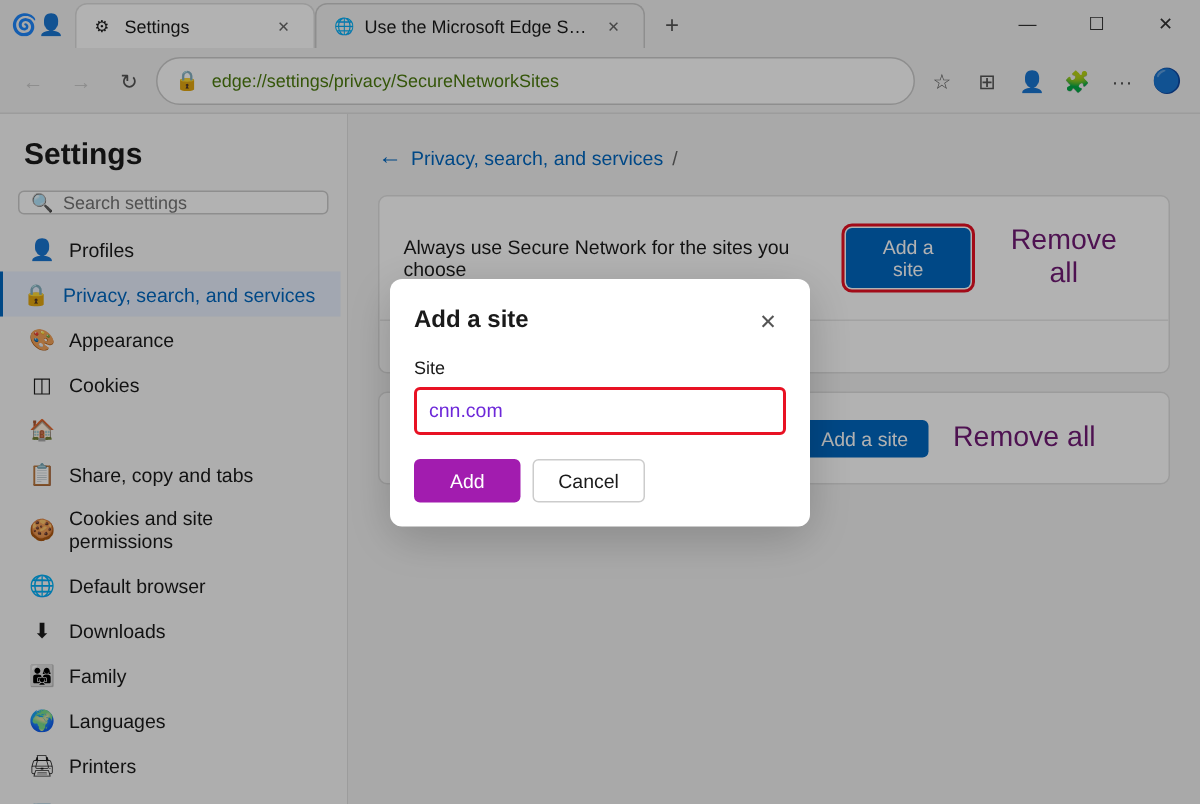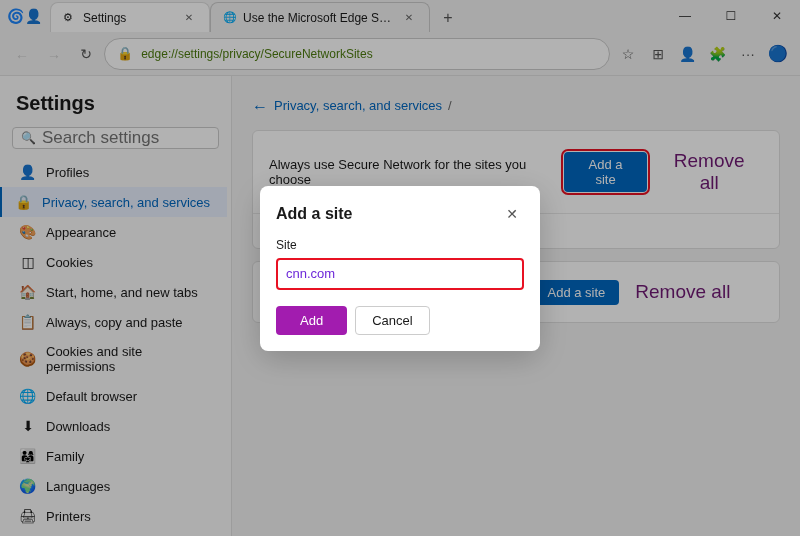--- a/index.html
+++ b/index.html
@@ -31,21 +31,21 @@
     .edge-logo { width: 28px; height: 28px; display: flex; align-items: center; justify-content: center; font-size: 16px; }
 
     
     .main { display: flex; flex: 1; overflow: hidden; }
 
     
     .sidebar { width: 232px; background: #f9f9f9; border-right: 1px solid #e0e0e0; overflow-y: auto; display: flex; flex-direction: column; }
     .sidebar-title { font-size: 20px; font-weight: 600; padding: 16px 16px 8px 16px; color: #1a1a1a; }
     .search-box { margin: 4px 12px 8px 12px; height: 30px; border: 1px solid #ccc; border-radius: 4px; display: flex; align-items: center; padding: 0 8px; gap: 6px; background: #fff; }
     .search-icon { color: #555; font-size: 12px; }
-    .search-input { border: none; outline: none; font-size: 17px; flex: 1; background: transparent; color: #333; }
+    .search-input { border: none; outline: none; font-size: 12px; flex: 1; background: transparent; color: #333; }
     .sidebar-item { display: flex; align-items: center; gap: 10px; padding: 7px 16px; cursor: pointer; border-radius: 4px; margin: 0 4px; color: #1a1a1a; font-size: 13px; }
     .sidebar-item.active { background: #e8f0fe; color: #0067c0; font-weight: 500; border-left: 2px solid #0067c0; border-radius: 0; margin-left: 0; padding-left: 14px; }
     .sidebar-icon { width: 16px; height: 16px; display: flex; align-items: center; justify-content: center; font-size: 14px; flex-shrink: 0; }
 
     
     .content { flex: 1; overflow-y: auto; background: #f3f3f3; padding: 20px; position: relative; }
     .breadcrumb { display: flex; align-items: center; gap: 6px; margin-bottom: 16px; font-size: 13px; }
     .breadcrumb-back { color: #0067c0; cursor: pointer; font-size: 16px; }
     .breadcrumb-link { color: #0067c0; cursor: pointer; }
     .breadcrumb-sep { color: #666; }
@@ -139,25 +139,24 @@
     <div class="sidebar-item">
       <span class="sidebar-icon">🎨</span>
       <span>Appearance</span>
     </div>
     <div class="sidebar-item">
       <span class="sidebar-icon">◫</span>
       <span>Cookies</span>
     </div>
     <div class="sidebar-item">
       <span class="sidebar-icon">🏠</span>
-      <span>Start, home, and new tabs</span>
     </div>
     <div class="sidebar-item">
       <span class="sidebar-icon">📋</span>
-      <span>Always, copy and paste</span>
+      <span>Share, copy and tabs</span>
     </div>
     <div class="sidebar-item">
       <span class="sidebar-icon">🍪</span>
       <span>Cookies and site permissions</span>
     </div>
     <div class="sidebar-item">
       <span class="sidebar-icon">🌐</span>
       <span>Default browser</span>
     </div>
     <div class="sidebar-item">

